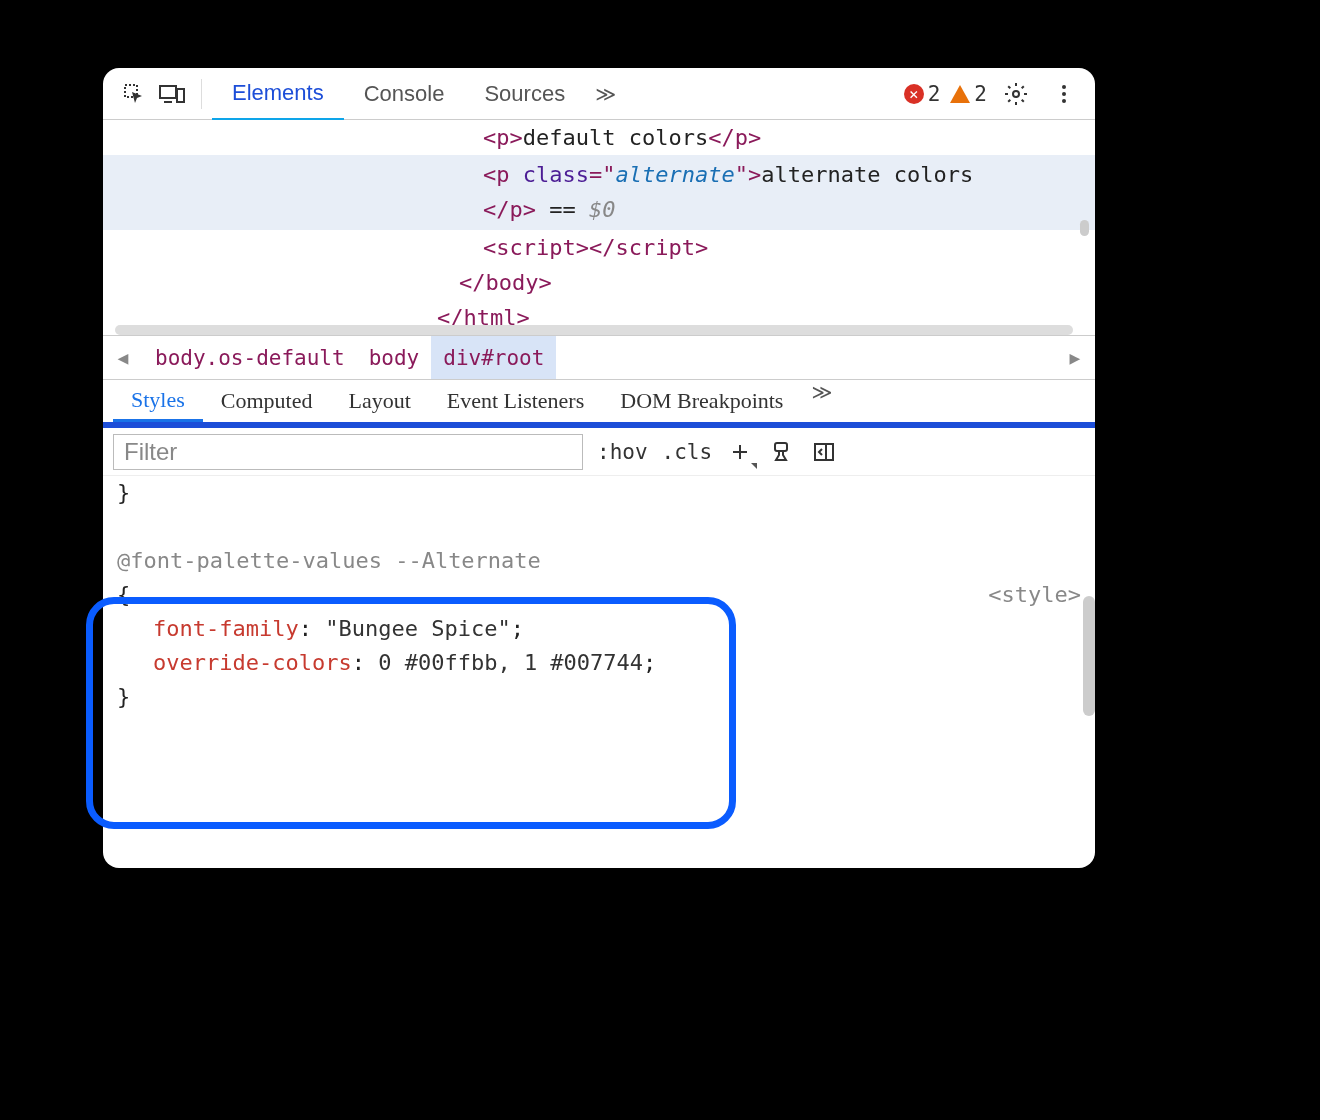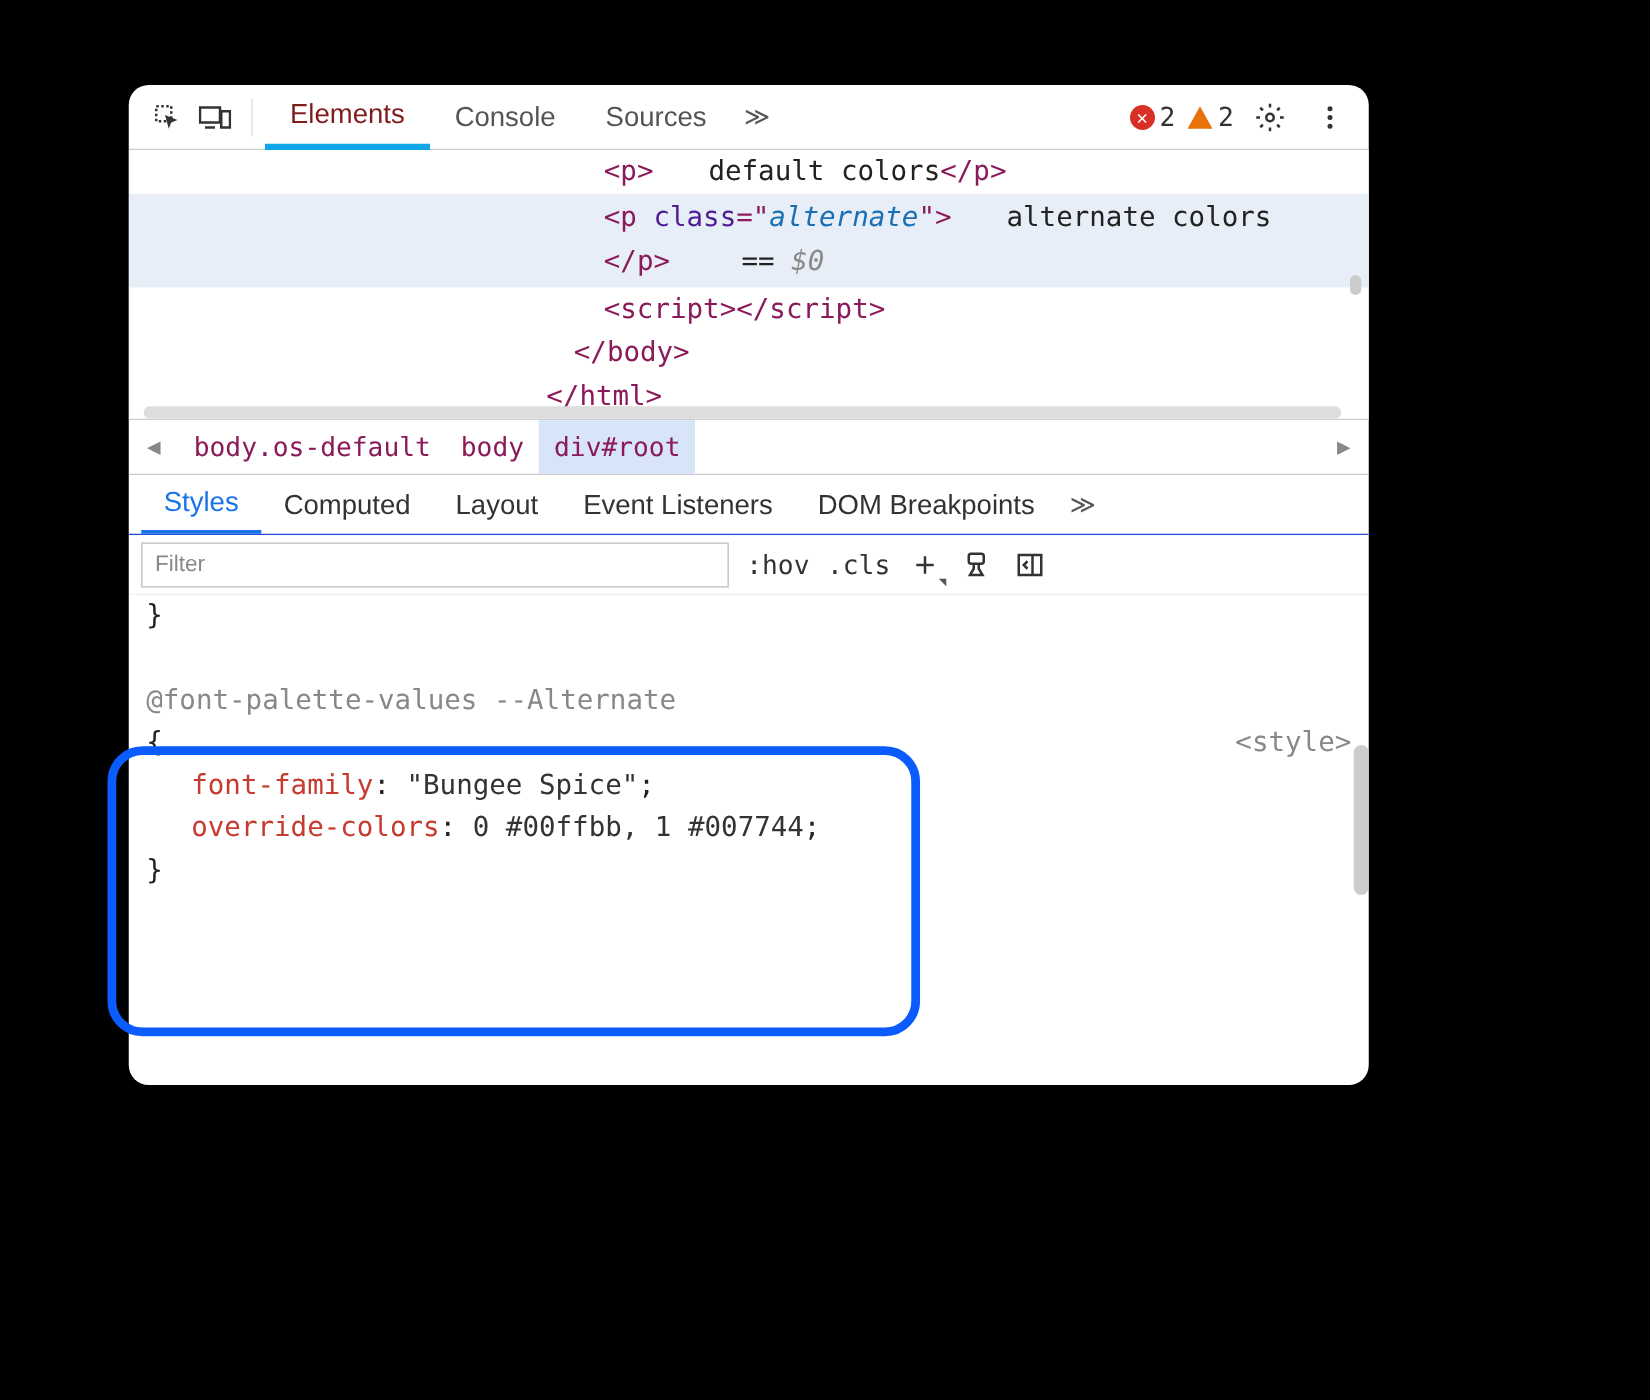--- a/index.html
+++ b/index.html
@@ -41,21 +41,21 @@
   height: 52px;
   display: flex;
   align-items: center;
   border-bottom: 1px solid #ccc;
   padding: 0 12px;
   gap: 0;
 }
 .tb-icon { width: 38px; height: 38px; display: flex; align-items: center; justify-content: center; color: #333; }
 .tb-sep { width: 1px; height: 30px; background: #ddd; margin: 0 10px; }
 .tab { font-size: 22px; color: #555; padding: 0 20px; height: 52px; display: flex; align-items: center; cursor: pointer; }
-.tab.active { color: #7f1d1d; border-bottom: 5px solid #0ea5e9; }
+.tab.active { color: #1d4ed8; border-bottom: 2px solid #0ea5e9; }
 .more-chev { color: #555; font-size: 20px; padding: 0 10px; }
 .tb-right { margin-left: auto; display: flex; align-items: center; gap: 10px; }
 .badge { display: inline-flex; align-items: center; font-family: ui-monospace, Menlo, monospace; font-size: 21px; color: #333; gap: 4px; }
 .err-circle { width: 20px; height: 20px; border-radius: 50%; background: #d93025; color: #fff; display: inline-flex; align-items: center; justify-content: center; font-size: 15px; font-weight: bold; }
 .warn-tri { display: inline-block; width: 0; height: 0; border-left: 10px solid transparent; border-right: 10px solid transparent; border-bottom: 18px solid #e8710a; position: relative; }
 .gear-svg, .kebab-svg { width: 24px; height: 24px; }
 
 .dom-panel {
   height: 216px;
   background: #fff;
@@ -65,21 +65,21 @@
   overflow: hidden;
   position: relative;
   border-bottom: 1px solid #ccc;
 }
 .dom-line { padding-left: 380px; white-space: nowrap; }
 .dom-line.selected { background: #e8eef7; padding-top: 2px; padding-bottom: 2px; }
 .tag-ang { color: #8a1a5a; }
 .tag-name { color: #8a1a5a; }
 .attr-name { color: #4c1d95; }
 .attr-val { color: #1a6fb4; font-style: italic; }
-.txt { color: #222; margin-left: 44px; }
+.txt { color: #222; }
 .d-indent-1 { padding-left: 356px; }
 .d-indent-0 { padding-left: 334px; }
 .dollar { color: #888; font-style: italic; }
 .scroll-track-h { position: absolute; bottom: 0; left: 12px; right: 22px; height: 10px; background: #ddd; border-radius: 5px; }
 .scroll-track-v { position: absolute; right: 6px; top: 100px; width: 9px; height: 16px; background: #ccc; border-radius: 5px; }
 
 .breadcrumb {
   height: 44px;
   border-bottom: 1px solid #ccc;
   display: flex;
@@ -90,42 +90,42 @@
   padding: 0 0;
 }
 .bc-arrow { width: 40px; text-align: center; color: #888; font-size: 18px; cursor: pointer; }
 .bc-item { padding: 0 12px; height: 100%; display: flex; align-items: center; cursor: pointer; }
 .bc-item.sel { background: #d8e4f7; }
 .bc-right { margin-left: auto; }
 
 .styles-tabs {
   height: 48px;
   display: flex;
-  align-items: center;
-  border-bottom: 1px solid #1d4ed8;
+  border-bottom: 6px solid #1d4ed8;
   padding: 0 10px;
   font-size: 22px;
   color: #333;
+  font-family: Liberation Serif, serif;
 }
 .st-tab { padding: 0 18px; height: 100%; display: flex; align-items: center; cursor: pointer; }
 .st-tab.active { color: #1a73e8; border-bottom: 3px solid #1a73e8; }
 
 .filter-row {
   height: 48px;
   display: flex;
   align-items: center;
   padding: 0 10px;
   gap: 14px;
   border-bottom: 1px solid #eee;
 }
 .filter-input {
   flex: 0 0 470px;
   height: 36px;
   border: 1px solid #bbb;
-  font-size: 18px;
+  font-size: 24px;
   padding: 0 10px;
   color: #333;
 }
 .filter-input::placeholder { color: #888; }
 .mono-btn { font-family: ui-monospace, Menlo, monospace; font-size: 21px; color: #333; cursor: pointer; }
 .icon-btn { width: 28px; height: 28px; display: flex; align-items: center; justify-content: center; cursor: pointer; position: relative; }
 .plus-corner::after { content:''; position:absolute; right:-3px; bottom:-3px; width:0;height:0; border-left:6px solid transparent; border-top:6px solid #555; }
 
 .styles-content {
   flex: 1;

